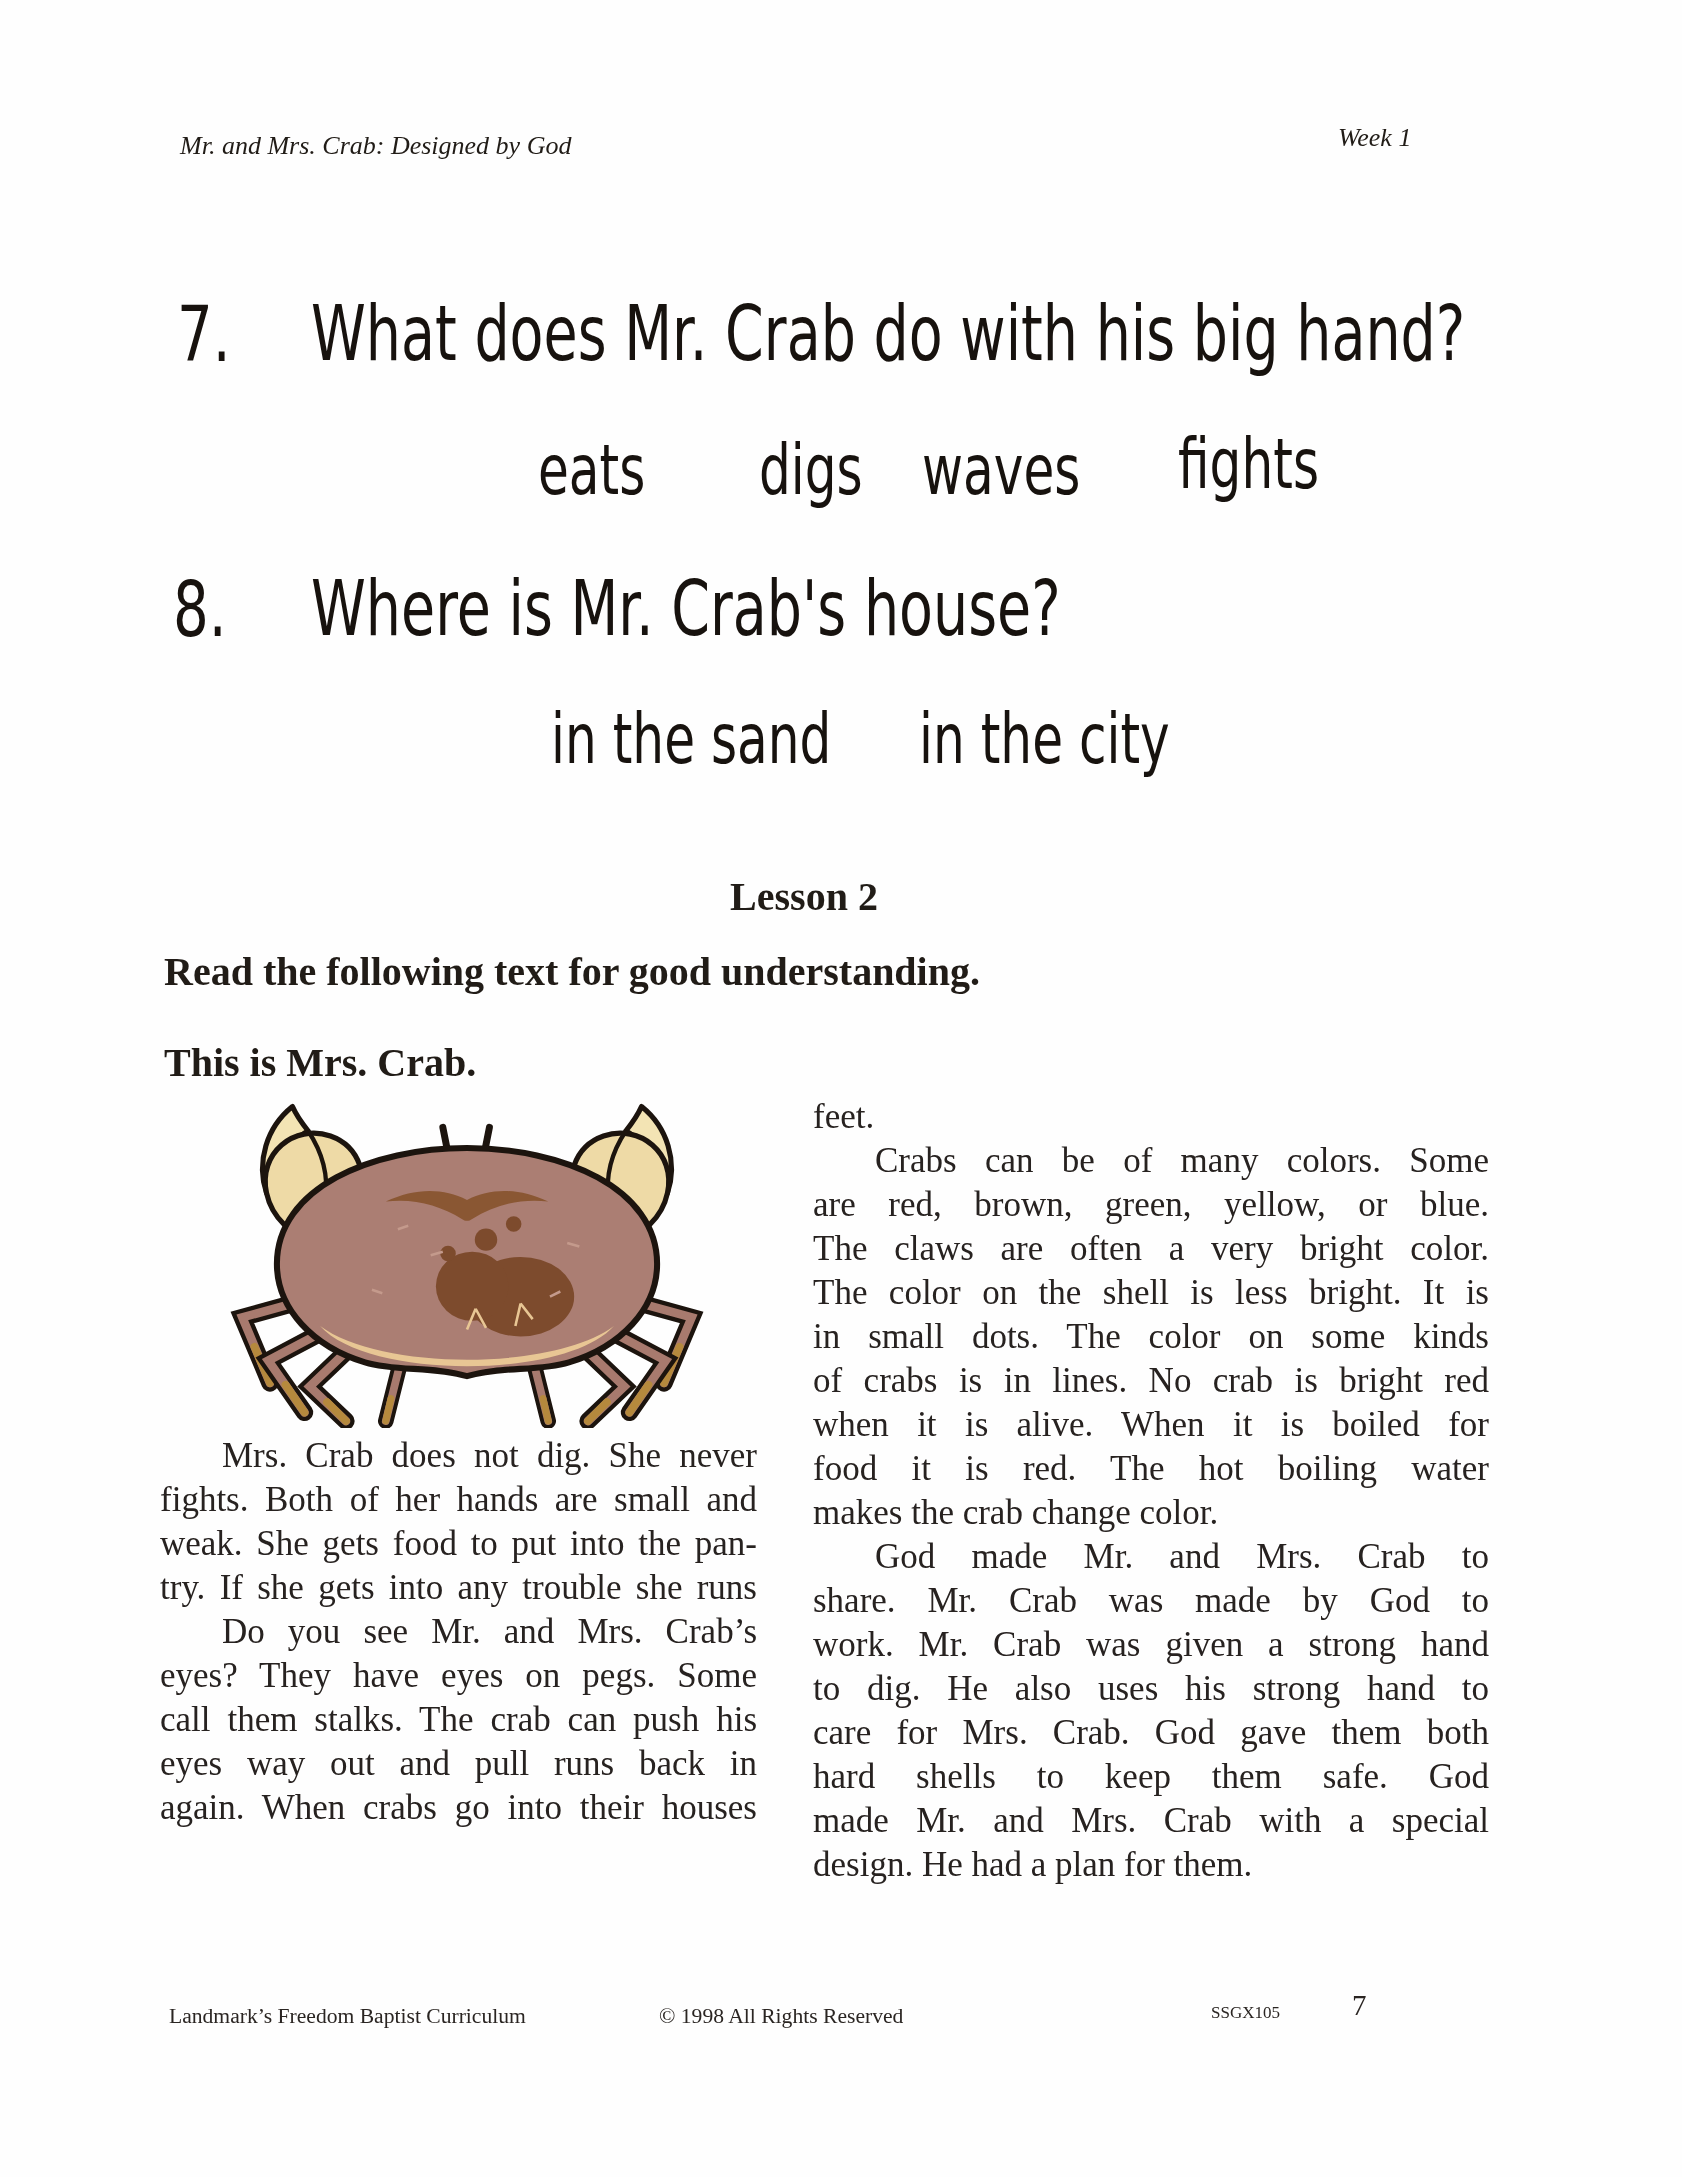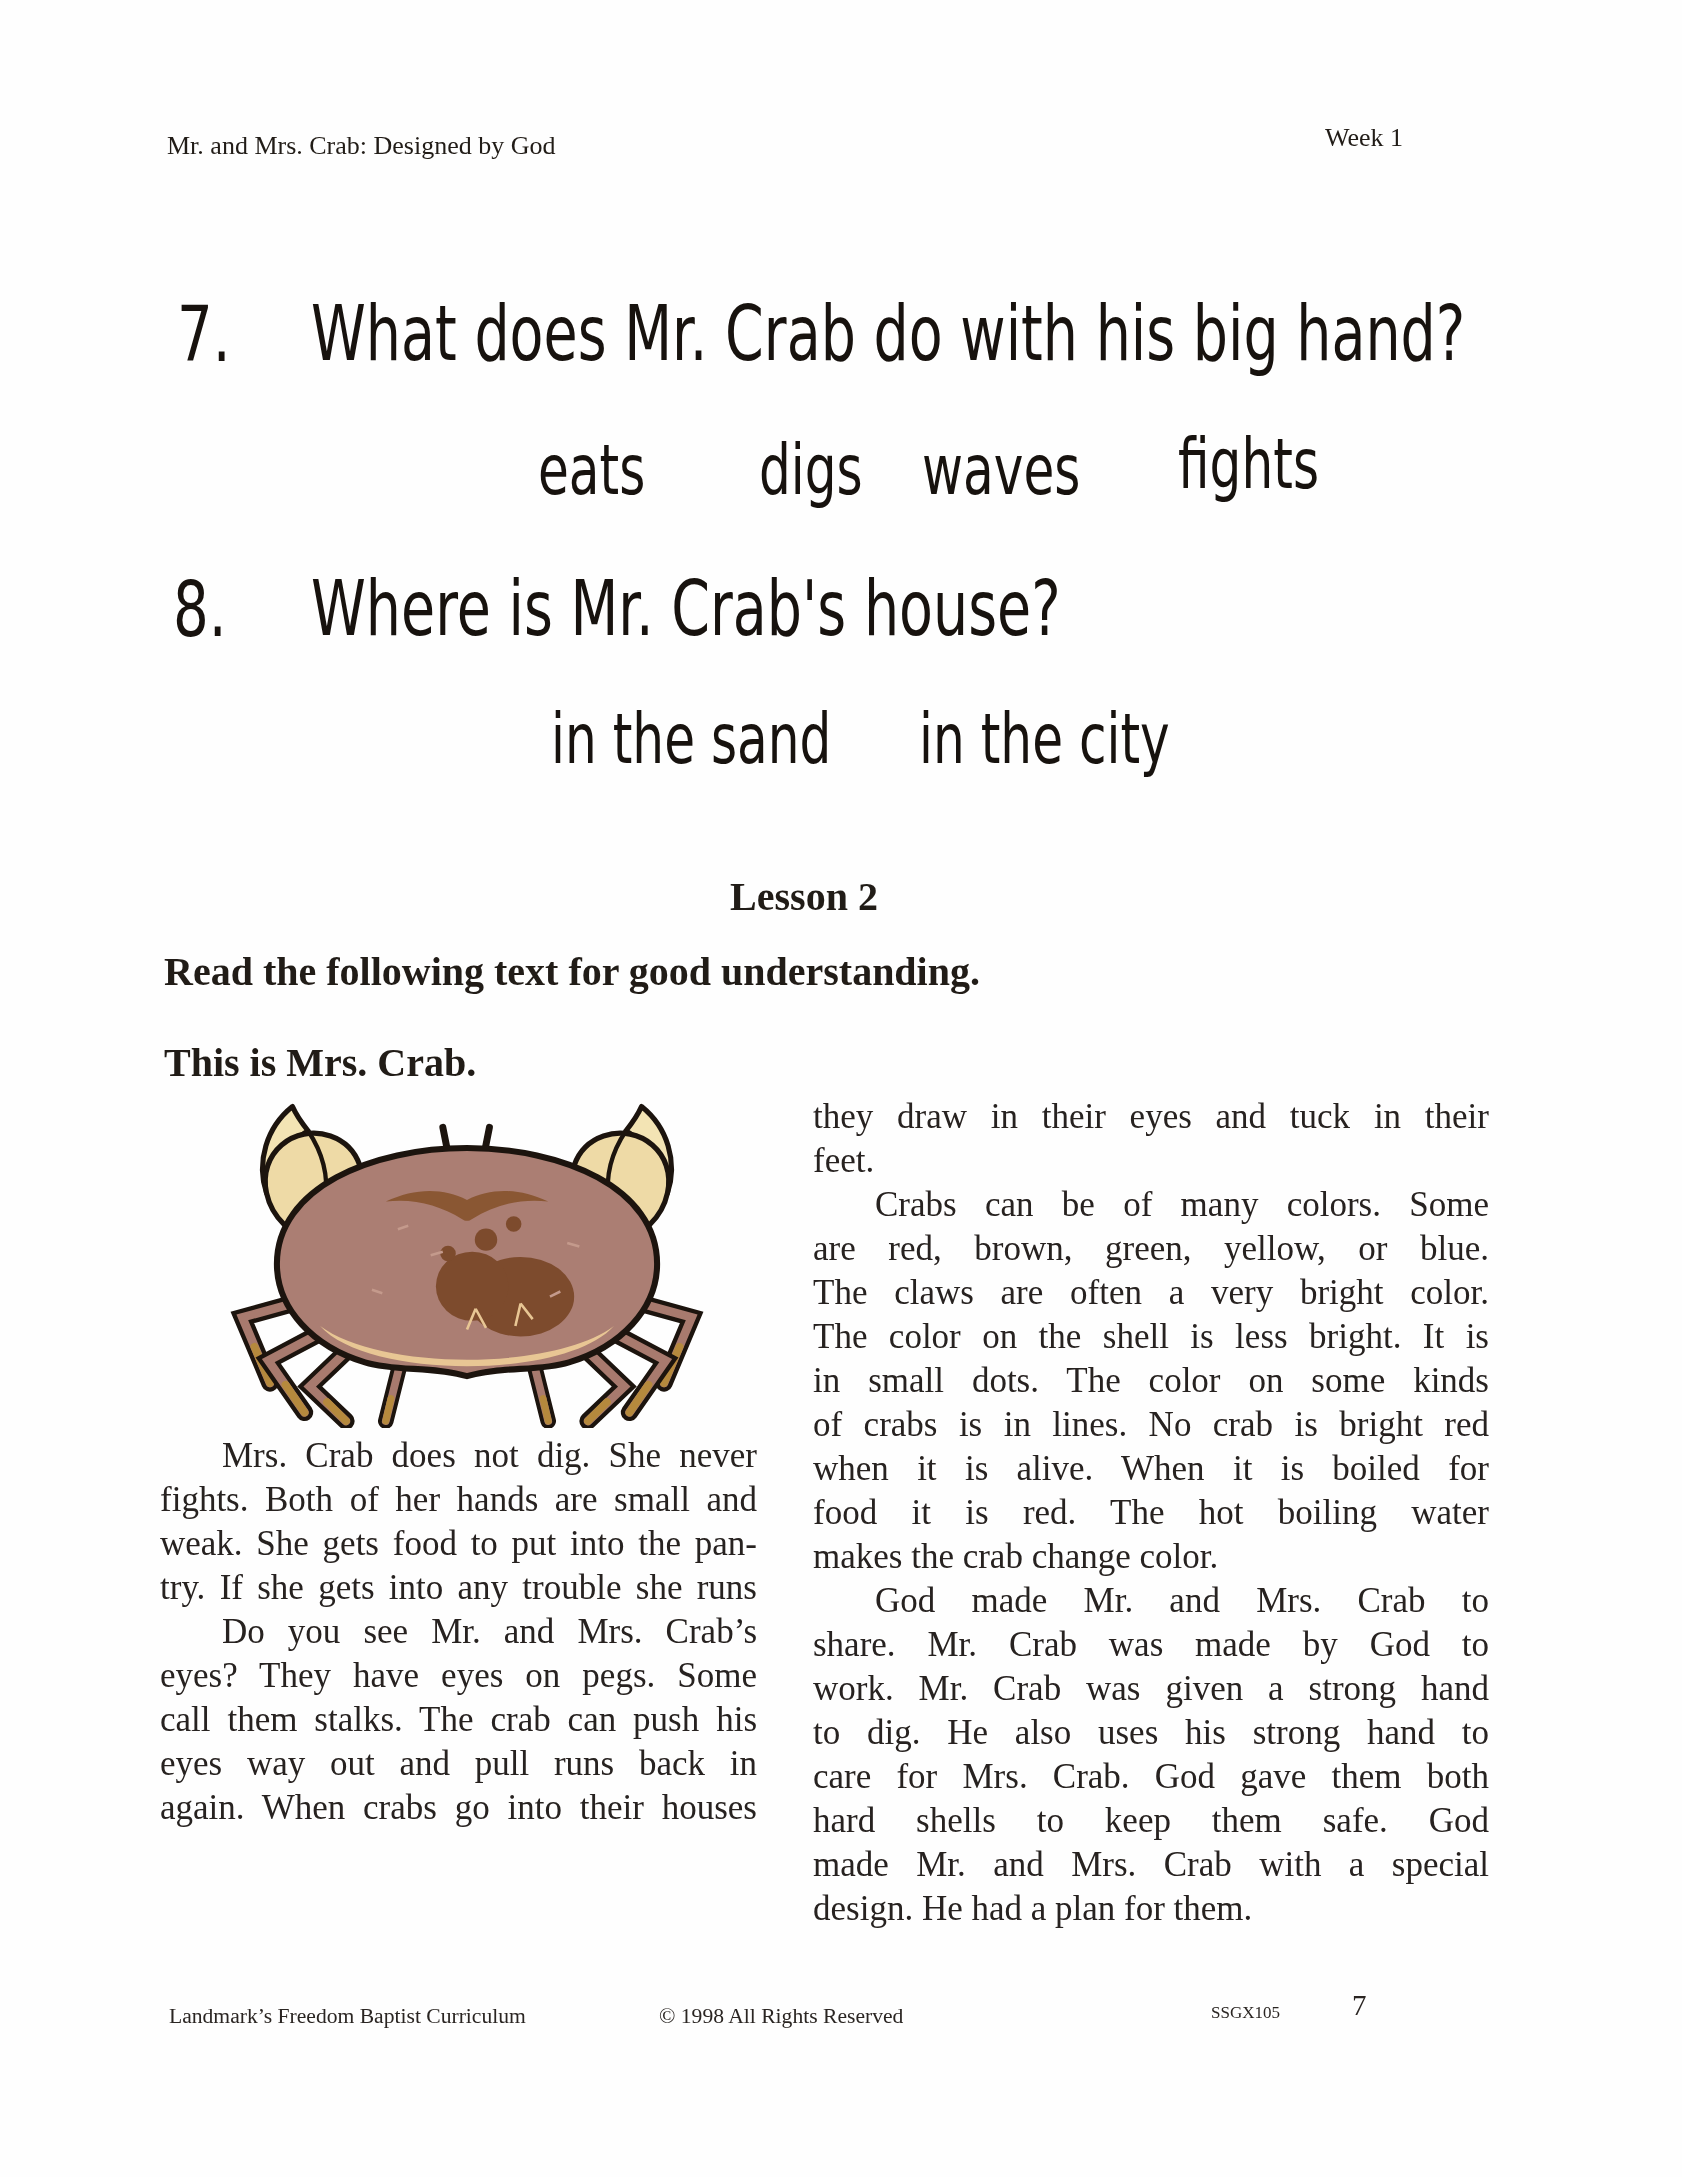--- a/index.html
+++ b/index.html
@@ -4,21 +4,21 @@
 <style>
   html,body { margin:0; padding:0; background:#e8e8e8; }
   .page {
     position:relative; width:1683px; height:2177px;
     background:#fefefe; overflow:hidden;
     font-family:"Liberation Serif", serif; color:#211c17;
   }
   .abs { position:absolute; }
 
   
-  .hdr { font-size:26px; white-space:nowrap; }
+  .hdr { font-style:italic; font-size:26px; white-space:nowrap;margin-left:13px; }
   .hdr-left { left:167px; top:131px; }
   .hdr-right { left:1325px; top:123px; }
 
   
   .hand {
     font-family:"DejaVu Sans", sans-serif;
     display:inline-block; white-space:nowrap;
     transform:scale(0.76,1.04); transform-origin:0 0;
     color:#17120e; font-weight:normal;
   }
@@ -152,21 +152,20 @@
       <div class="line">fights. Both of her hands are small and</div>
       <div class="line">weak. She gets food to put into the pan-</div>
       <div class="line">try. If she gets into any trouble she runs</div>
       <div class="line indent">Do you see Mr. and Mrs. Crab’s</div>
       <div class="line">eyes? They have eyes on pegs. Some</div>
       <div class="line">call them stalks. The crab can push his</div>
       <div class="line">eyes way out and pull runs back in</div>
       <div class="line">again. When crabs go into their houses</div>
     </div>
   <div class="col col-right" id="col-right">
-      <div class="line">they draw in their eyes and tuck in their</div>
       <div class="line last">feet.</div>
       <div class="line indent">Crabs can be of many colors. Some</div>
       <div class="line">are red, brown, green, yellow, or blue.</div>
       <div class="line">The claws are often a very bright color.</div>
       <div class="line">The color on the shell is less bright. It is</div>
       <div class="line">in small dots. The color on some kinds</div>
       <div class="line">of crabs is in lines. No crab is bright red</div>
       <div class="line">when it is alive. When it is boiled for</div>
       <div class="line">food it is red. The hot boiling water</div>
       <div class="line last">makes the crab change color.</div>

